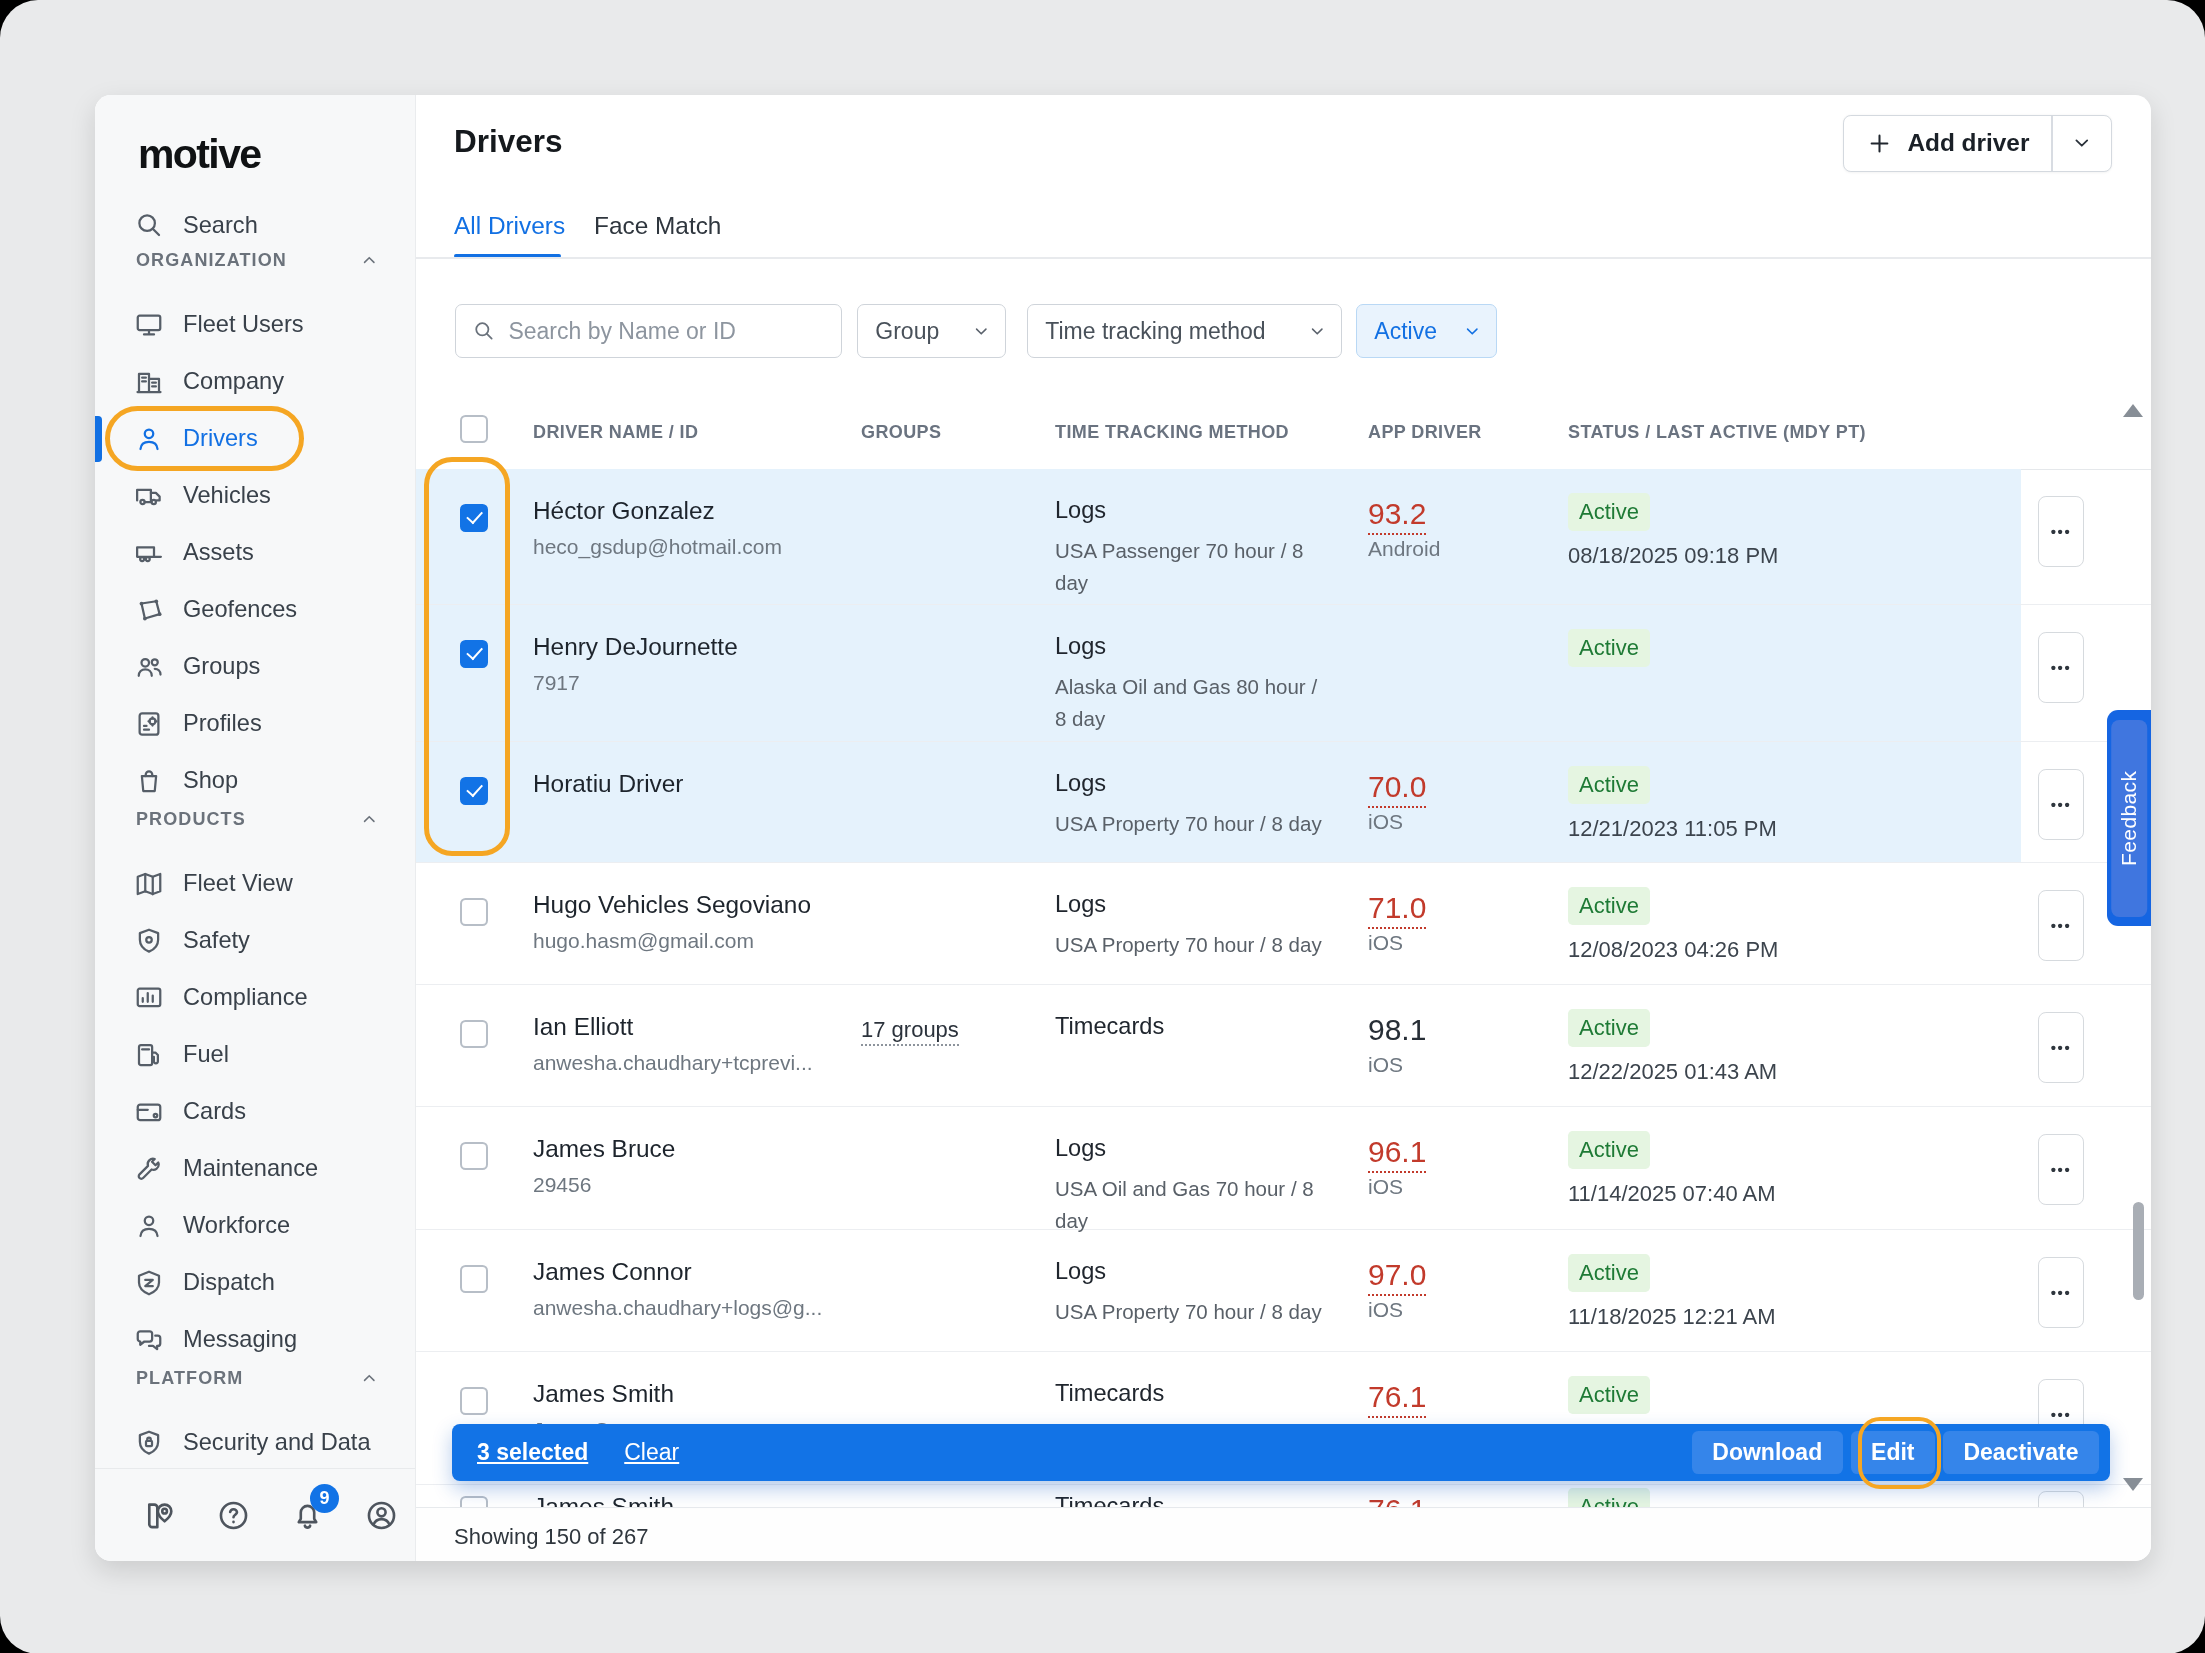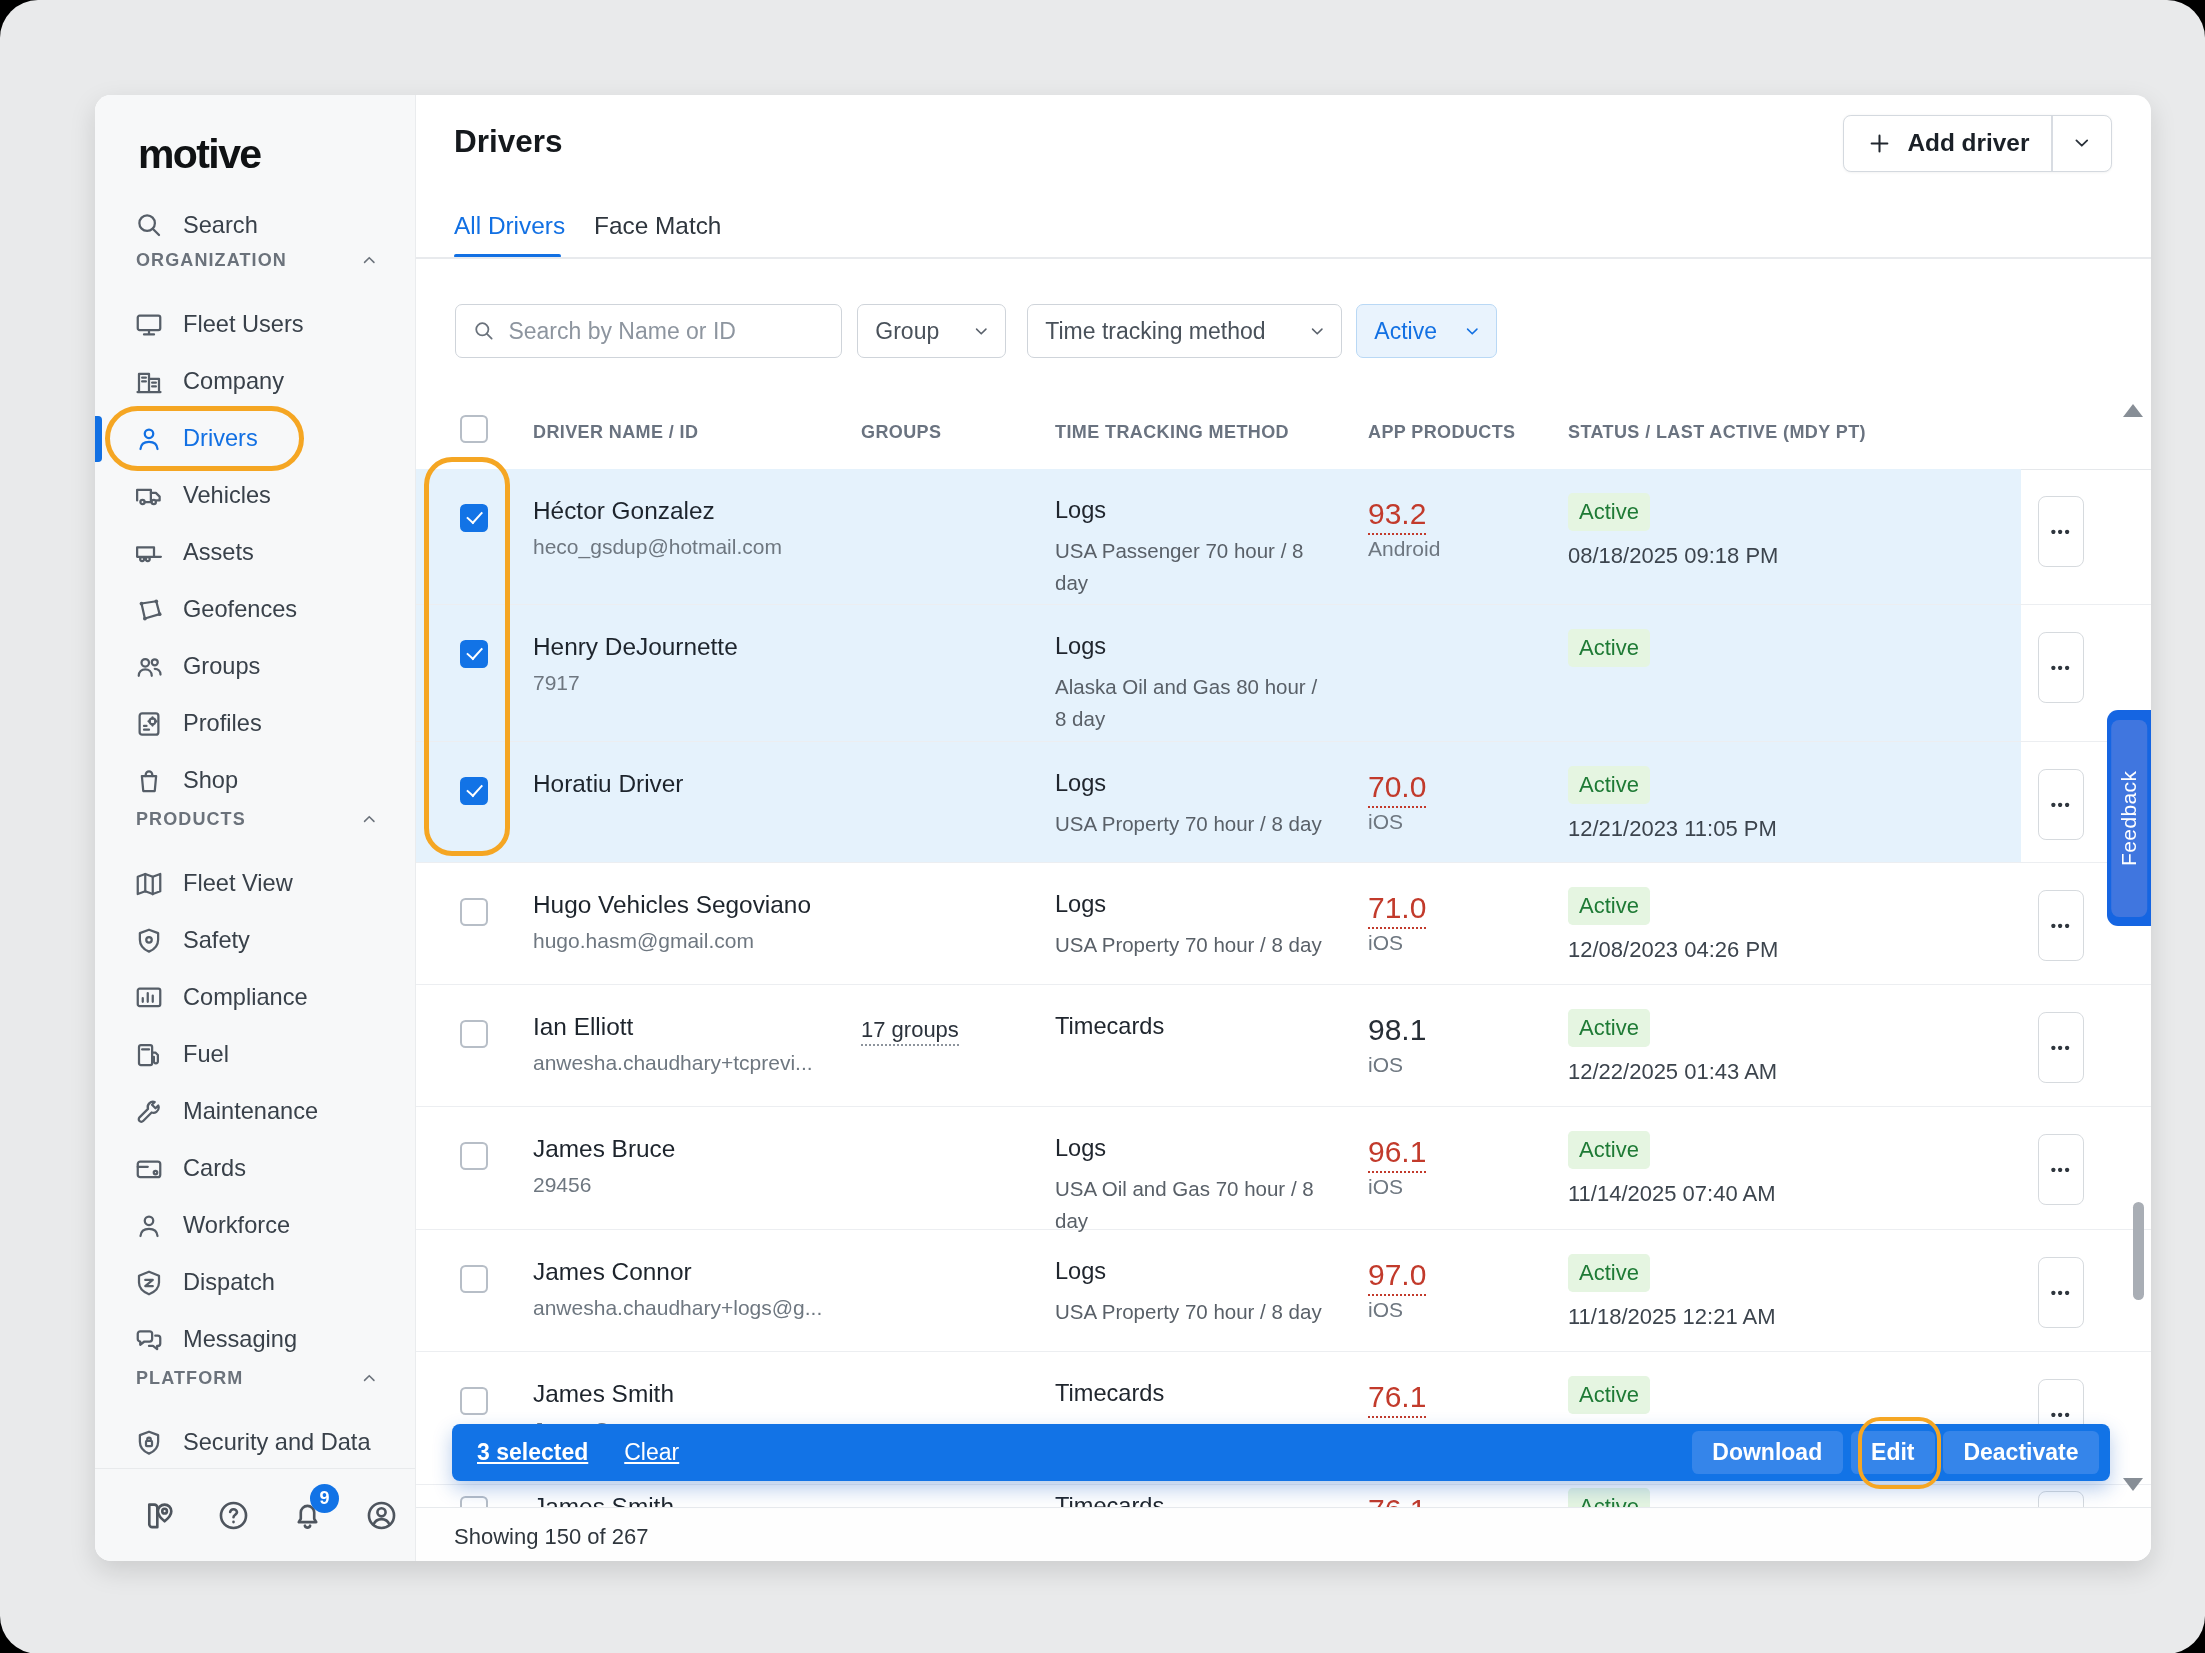--- a/index.html
+++ b/index.html
@@ -291,34 +291,34 @@
                 <rect x="4" y="4" width="10.5" height="16" rx="1.5"></rect>
                 <path d="M6.5 7.5h5.5"></path>
                 <path d="M14.5 10h2.6l2 2v5a1.6 1.6 0 01-3.2 0v-3.5"></path>
               </svg>
             </span>
             <span>Fuel</span>
           </div>
           <div class="nav-item">
             <span class="nav-ico">
               <svg viewBox="0 0 24 24" fill="none" stroke="currentColor" stroke-width="1.8" stroke-linecap="round" stroke-linejoin="round">
-                <path d="M19.8 8.4a4.3 4.3 0 01-5.7 4l-6.8 6.8a2 2 0 11-2.9-2.9l6.8-6.8a4.3 4.3 0 015.4-5.5l-2.2 2.2 2.8 2.8 2.2-2.2c.3.5.4 1 .4 1.6z"></path>
-              </svg>
-            </span>
-            <span>Maintenance</span>
-          </div>
-          <div class="nav-item">
-            <span class="nav-ico">
-              <svg viewBox="0 0 24 24" fill="none" stroke="currentColor" stroke-width="1.8" stroke-linecap="round" stroke-linejoin="round">
                 <rect x="3" y="6" width="18" height="12.5" rx="2"></rect>
                 <path d="M3 10.2h8"></path>
                 <circle cx="17.2" cy="14.8" r="1.4"></circle>
               </svg>
             </span>
             <span>Cards</span>
+          </div>
+          <div class="nav-item">
+            <span class="nav-ico">
+              <svg viewBox="0 0 24 24" fill="none" stroke="currentColor" stroke-width="1.8" stroke-linecap="round" stroke-linejoin="round">
+                <path d="M19.8 8.4a4.3 4.3 0 01-5.7 4l-6.8 6.8a2 2 0 11-2.9-2.9l6.8-6.8a4.3 4.3 0 015.4-5.5l-2.2 2.2 2.8 2.8 2.2-2.2c.3.5.4 1 .4 1.6z"></path>
+              </svg>
+            </span>
+            <span>Maintenance</span>
           </div>
           <div class="nav-item">
             <span class="nav-ico">
               <svg viewBox="0 0 24 24" fill="none" stroke="currentColor" stroke-width="1.8" stroke-linecap="round" stroke-linejoin="round">
                 <circle cx="12" cy="7.8" r="3.4"></circle>
                 <path d="M5.2 20c.3-3.8 3.1-5.8 6.8-5.8s6.5 2 6.8 5.8"></path>
               </svg>
             </span>
             <span>Workforce</span>
           </div>
@@ -427,21 +427,21 @@
         <span class="dd-chev"><svg viewBox="0 0 24 24" fill="none" stroke="currentColor" stroke-width="1.8" stroke-linecap="round" stroke-linejoin="round">
               <path d="M6.5 9.5L12 15l5.5-5.5"></path>
             </svg></span>
       </div>
 
       <div class="thead">
         <span class="cbx"></span>
         <span class="th c1">DRIVER NAME / ID</span>
         <span class="th c2">GROUPS</span>
         <span class="th c3">TIME TRACKING METHOD</span>
-        <span class="th c4">APP PRODUCTS</span>
+        <span class="th c4">APP DRIVER</span>
         <span class="th c5">STATUS / LAST ACTIVE (MDY PT)</span>
       </div>
 
       <div class="rows" id="rows">
           <div class="row selected">
             <div class="hl"></div>
             <span class="cbx checked"></span>
             <div class="cell name">Héctor Gonzalez</div>
             <div class="cell subid">heco_gsdup@hotmail.com</div>
             <div class="cell meth">Logs</div>

